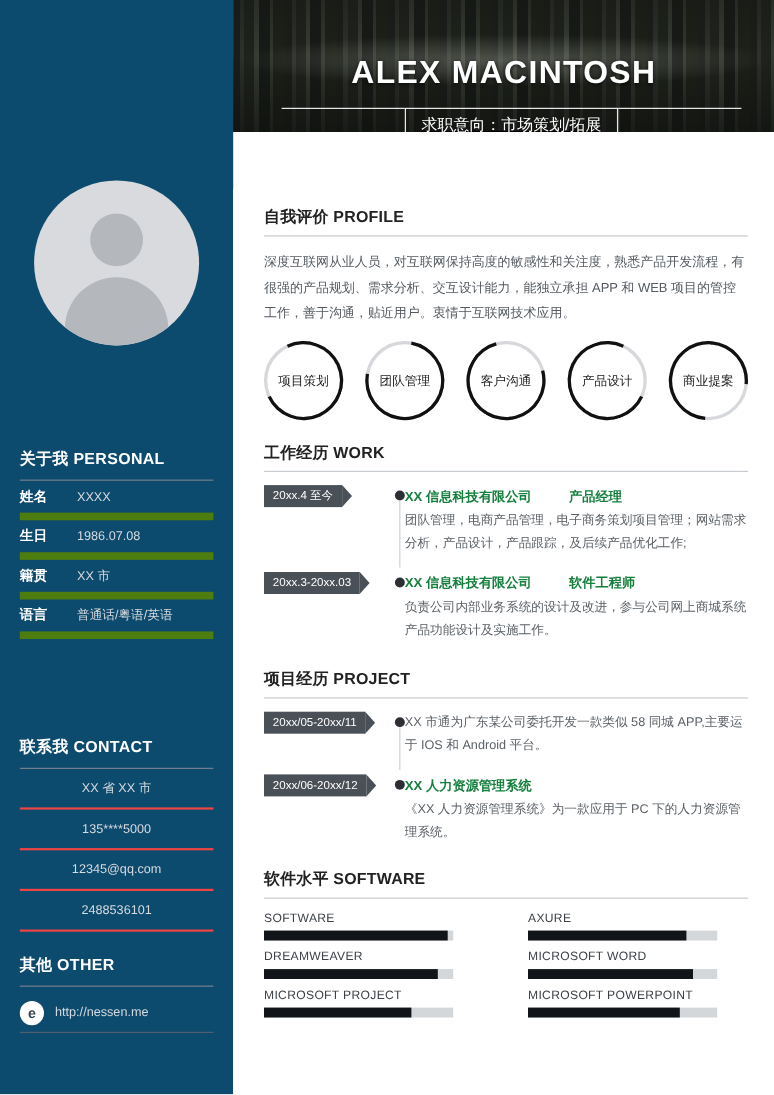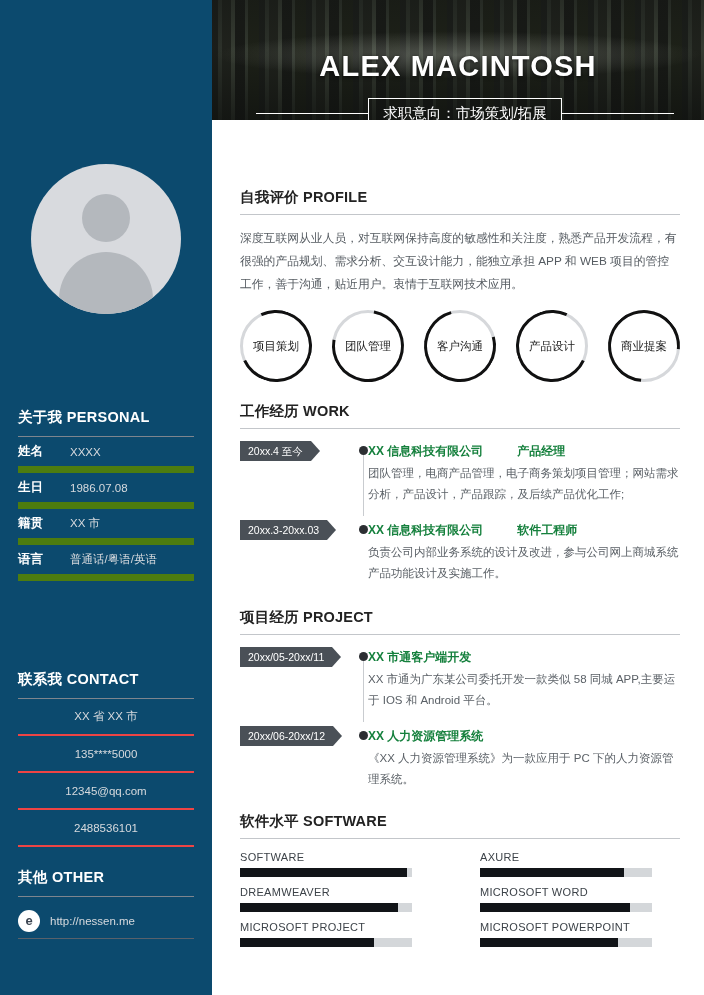--- a/index.html
+++ b/index.html
@@ -137,21 +137,21 @@
     color: #ffffff;
     font-size: 29px;
     font-weight: bold;
     letter-spacing: 1.2px;
     text-shadow: 0 1px 4px rgba(0,0,0,.7);
   }
   .banner-goal-wrap {
     position: absolute;
     left: 44px; right: 30px; top: 98px;
     display: flex;
-    align-items: center;
+    text-decoration: underline;
   }
   .goal-line { flex: 1 1 auto; height: 1px; background: #ffffff; }
   .banner-goal {
     border: 1px solid #ffffff;
     padding: 5px 14px;
     color: #ffffff;
     font-size: 14.5px;
     white-space: nowrap;
   }
   .banner-est {
@@ -404,23 +404,20 @@
       </div>
       <div class="entry-body">负责公司内部业务系统的设计及改进，参与公司网上商城系统产品功能设计及实施工作。</div>
     </div>
 
     <div class="sec-title" style="margin-top:24px;">项目经历 PROJECT</div>
 
     <div class="entry">
       <div class="tl-tag">20xx/05-20xx/11</div>
       <div class="tl-dot"></div>
       <div class="tl-line"></div>
-      <div class="entry-head">
-        <span>XX 市通客户端开发</span>
-      </div>
       <div class="entry-body">XX 市通为广东某公司委托开发一款类似 58 同城 APP,主要运于 IOS 和 Android 平台。</div>
     </div>
 
     <div class="entry">
       <div class="tl-tag">20xx/06-20xx/12</div>
       <div class="tl-dot"></div>
       <div class="entry-head">
         <span>XX 人力资源管理系统</span>
       </div>
       <div class="entry-body">《XX 人力资源管理系统》为一款应用于 PC 下的人力资源管理系统。</div>

